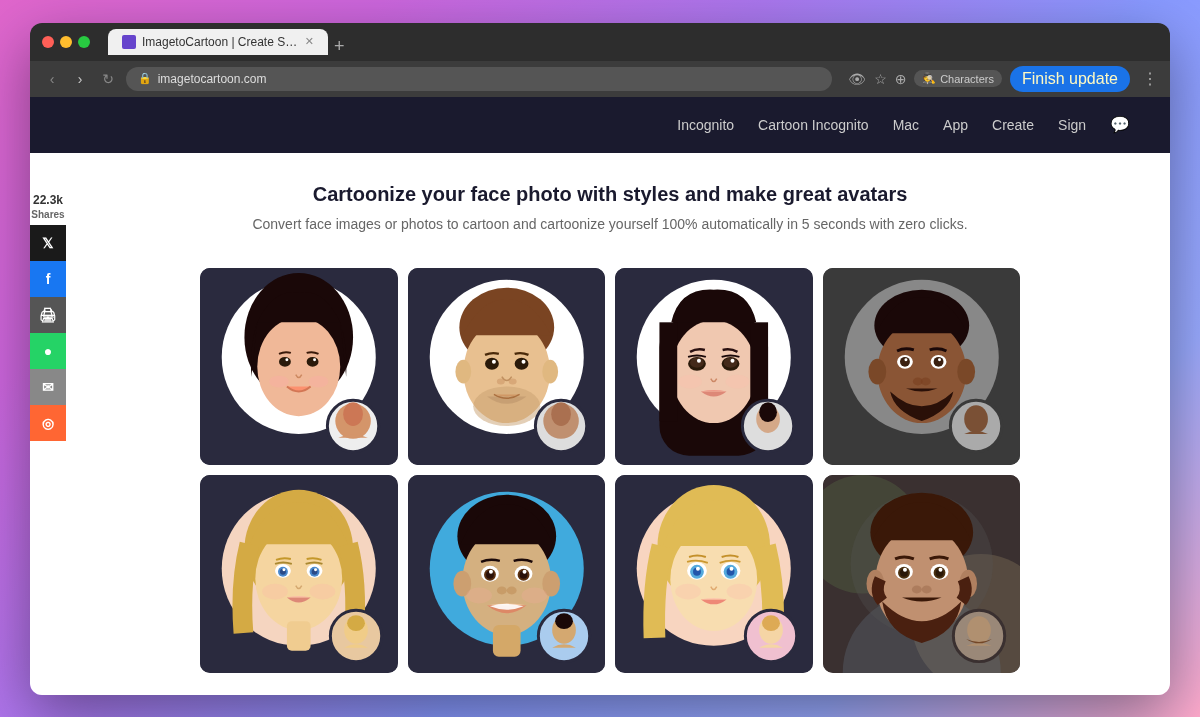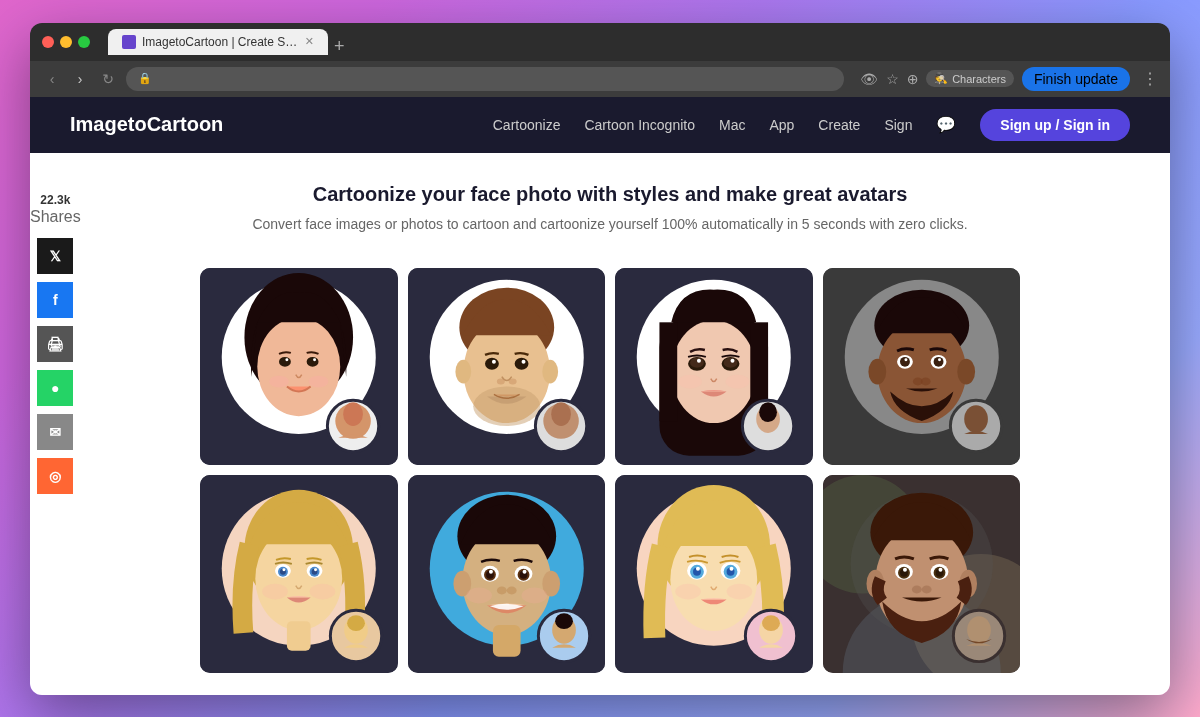--- a/index.html
+++ b/index.html
@@ -134,25 +134,25 @@
       color: #ccc;
       font-size: 11px;
       padding: 2px 8px;
       border-radius: 10px;
       display: flex;
       align-items: center;
       gap: 4px;
     }
     .finish-update-btn {
       background: #1a73e8;
-      color: #000000;
+      color: #fef9c3;
       border: none;
       border-radius: 16px;
       padding: 4px 12px;
-      font-size: 14px;
+      font-size: 16px;
       cursor: pointer;
       font-weight: 500;
     }
     .nav-menu-btn {
       color: #aaa;
       font-size: 16px;
       margin-left: 4px;
     }
     
     .website {
@@ -211,21 +211,21 @@
       overflow: hidden;
     }
     
     .social-sidebar {
       position: absolute;
       left: 0;
       top: 40px;
       display: flex;
       flex-direction: column;
       align-items: center;
-      gap: 8px;
+      gap: 0;
       z-index: 10;
     }
     .social-count {
       font-size: 12px;
       font-weight: 700;
       color: #333;
       text-align: center;
       line-height: 1.2;
       margin-bottom: 4px;
     }
@@ -314,57 +314,56 @@
         <span class="tab-new">+</span>
       </div>
     </div>
 
     <div class="nav-bar">
       <span class="nav-btn">‹</span>
       <span class="nav-btn active">›</span>
       <span class="nav-btn">↻</span>
       <div class="address-bar">
         <span style="color:#aaa;font-size:11px;">🔒</span>
+        <span class="address-text">imagetocartoon.com</span>
       </div>
       <div class="nav-icons">
         <span class="nav-icon">👁</span>
         <span class="nav-icon">☆</span>
         <span class="nav-icon">⊕</span>
       </div>
       <div class="incognito-badge">
         <span>🕵</span>
         <span>Characters</span>
       </div>
       <button class="finish-update-btn">Finish update</button>
       <span class="nav-menu-btn">⋮</span>
     </div>
   </div>
 
   <div class="website">
 
     <div class="site-header">
-      <div class="site-logo">ImagetoCartoon</div>
       <nav class="site-nav">
-        <a href="#">Cartoonize</a>
+        <a href="#">Incognito</a>
         <a href="#">Cartoon Incognito</a>
         <a href="#">Mac</a>
         <a href="#">App</a>
         <a href="#">Create</a>
         <a href="#">Sign</a>
         <span class="discord-icon">💬</span>
-        <button class="signup-btn">Sign up / Sign in</button>
       </nav>
     </div>
 
     <div class="main-content">
 
       <div class="social-sidebar">
         <div class="social-count">
           <span>22.3k</span><br>
-          <span style="font-size:16px;color:#666;font-weight:400;">Shares</span>
+          <span style="font-size:10px;color:#666;font-weight:700;">Shares</span>
         </div>
         <div class="social-btn social-x">𝕏</div>
         <div class="social-btn social-fb">f</div>
         <div class="social-btn social-print">🖨</div>
         <div class="social-btn social-wa">●</div>
         <div class="social-btn social-mail">✉</div>
         <div class="social-btn social-share">◎</div>
       </div>
 
       <div class="content-area">

